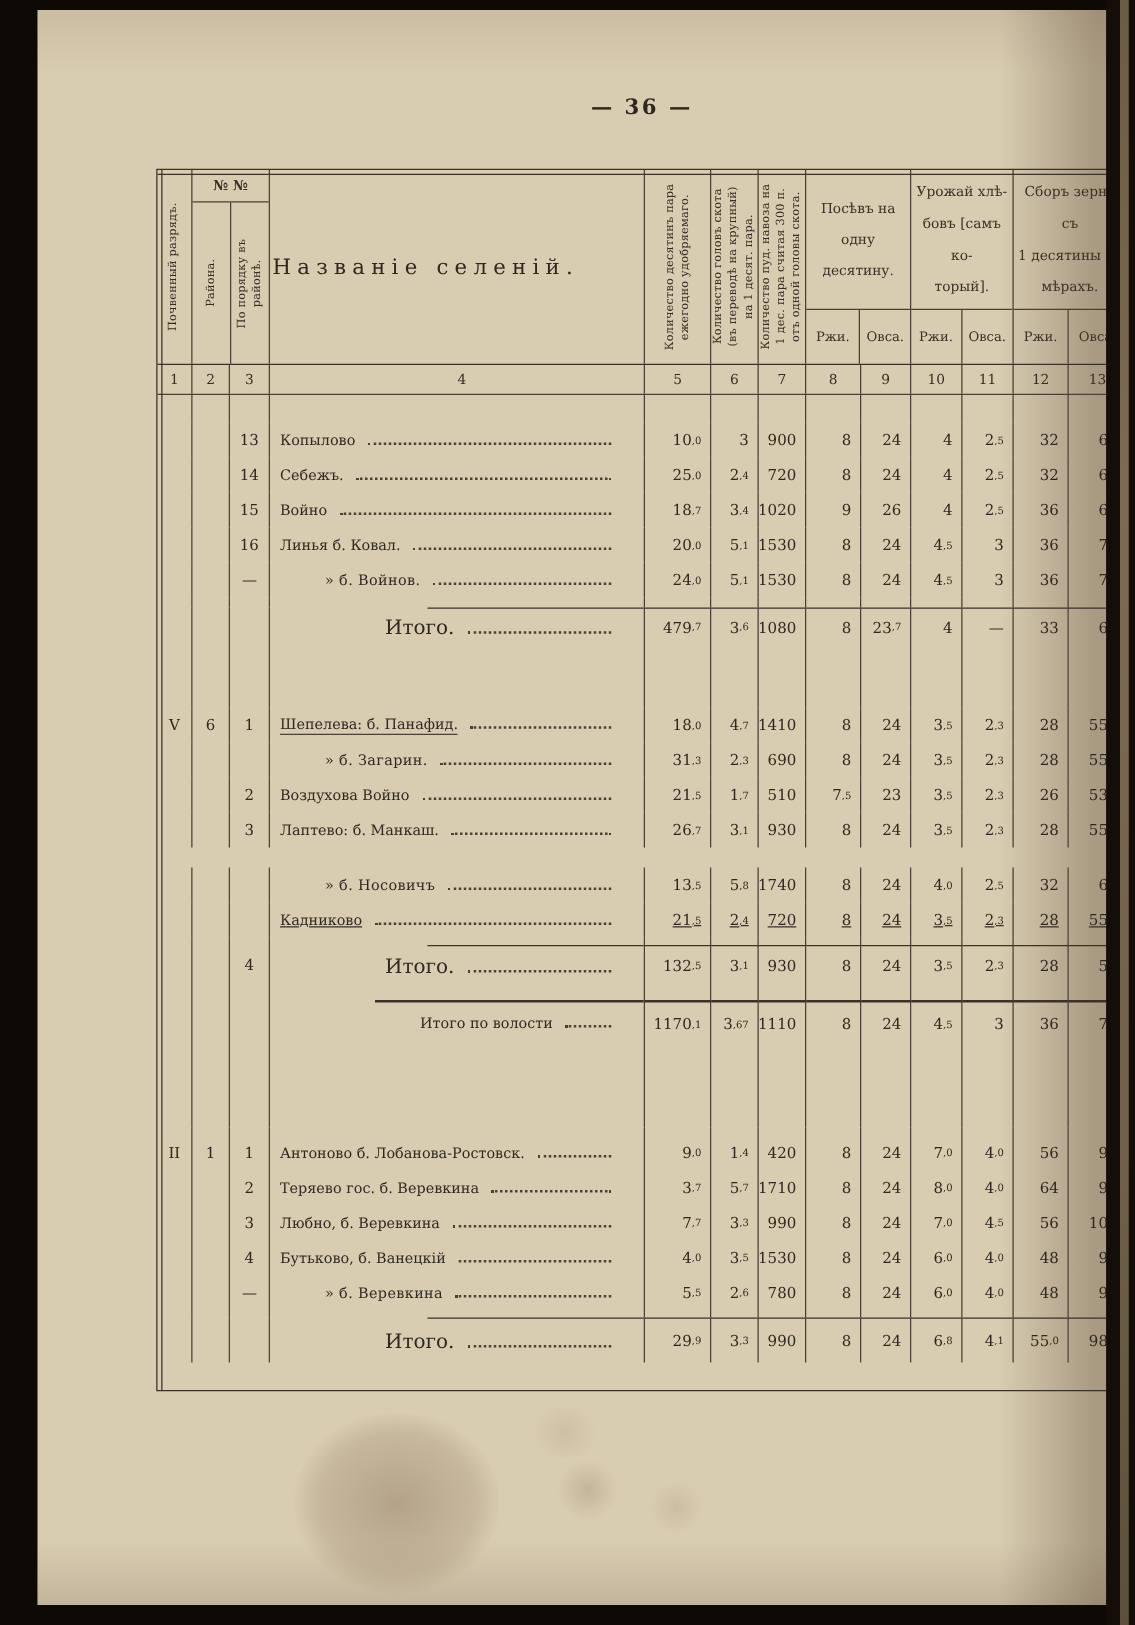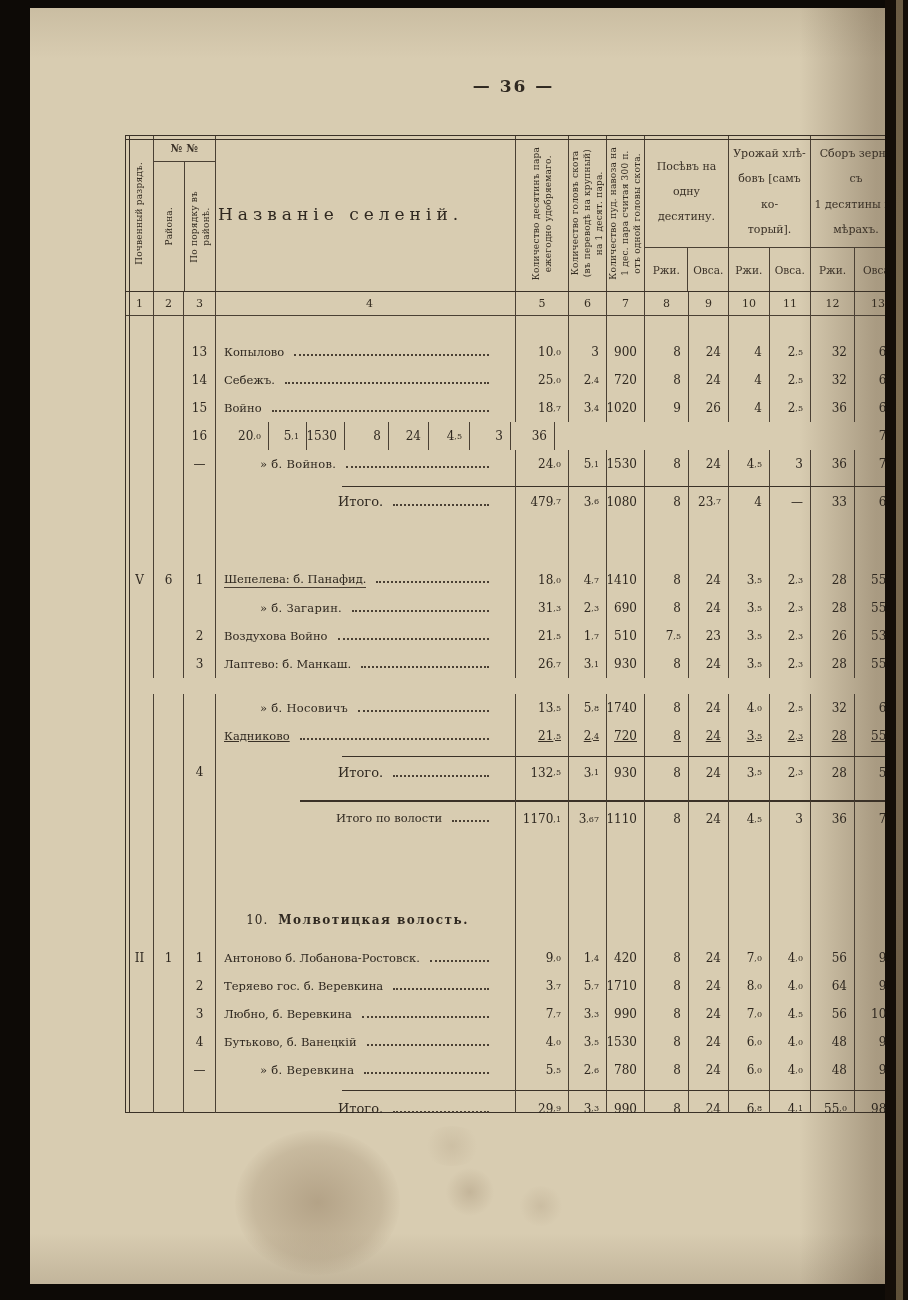--- a/index.html
+++ b/index.html
@@ -109,21 +109,21 @@
   .dec{font-size:8px;vertical-align:-2px}
   .ordno{font-size:11px}
 
   
   .rt{border-top:1px solid var(--ink)}
   .rt2{border-top:2px solid var(--ink)}
   .part-rule{background-image:linear-gradient(var(--ink),var(--ink));
     background-repeat:no-repeat;background-position:right top;background-size:58% 1px}
   .part-rule2{background-image:linear-gradient(var(--ink),var(--ink));
     background-repeat:no-repeat;background-position:right top;background-size:72% 2px}
-  .total-name{margin-left:114px;font-size:13px}
+  .total-name{margin-left:84px;font-size:16px}
   .grand-name{margin-left:112px;font-size:11.5px}
 
   
   .section-cell{justify-content:center !important;font-size:15px;letter-spacing:1px;color:#2f2820}
   .section-cell b{margin-left:10px;letter-spacing:1.5px}
 </style>
 </head>
 <body>
 
 <div class="page">
@@ -281,20 +281,26 @@
           <div class="cell c8 num">26</div>
           <div class="cell c9 num">4</div>
           <div class="cell c10 num">2<span class="dec">,5</span></div>
           <div class="cell c11 num">36</div>
           <div class="cell c12 num">65</div>
         </div>
         <div class="row" style="height: 28px;">
           <div class="cell c0 ordno"></div>
           <div class="cell c1 ordno"></div>
           <div class="cell c2 ordno">16</div>
+          <div class="cell c3">
+            <div class="name-cell">
+              <div class="nm">Линья б. Ковал.</div>
+              <div class="leader"></div>
+            </div>
+          </div>
           <div class="cell c4 num">20<span class="dec">,0</span></div>
           <div class="cell c5 num">5<span class="dec">,1</span></div>
           <div class="cell c6 num">1530</div>
           <div class="cell c7 num">8</div>
           <div class="cell c8 num">24</div>
           <div class="cell c9 num">4<span class="dec">,5</span></div>
           <div class="cell c10 num">3</div>
           <div class="cell c11 num">36</div>
           <div class="cell c12 num">72</div>
         </div>
@@ -566,38 +572,20 @@
           <div class="cell c4"></div>
           <div class="cell c5"></div>
           <div class="cell c6"></div>
           <div class="cell c7"></div>
           <div class="cell c8"></div>
           <div class="cell c9"></div>
           <div class="cell c10"></div>
           <div class="cell c11"></div>
           <div class="cell c12"></div>
         </div>
-        <div class="row" style="height: 36px;">
-          <div class="cell c0"></div>
-          <div class="cell c1"></div>
-          <div class="cell c2"></div>
-          <div class="cell c3 section-cell">
-            <div class="span">10.</div>
-            <b>Молвотицкая волость.</b>
-          </div>
-          <div class="cell c4"></div>
-          <div class="cell c5"></div>
-          <div class="cell c6"></div>
-          <div class="cell c7"></div>
-          <div class="cell c8"></div>
-          <div class="cell c9"></div>
-          <div class="cell c10"></div>
-          <div class="cell c11"></div>
-          <div class="cell c12"></div>
-        </div>
         <div class="row" style="height: 6px;">
           <div class="cell c0"></div>
           <div class="cell c1"></div>
           <div class="cell c2"></div>
           <div class="cell c3"></div>
           <div class="cell c4"></div>
           <div class="cell c5"></div>
           <div class="cell c6"></div>
           <div class="cell c7"></div>
           <div class="cell c8"></div>

